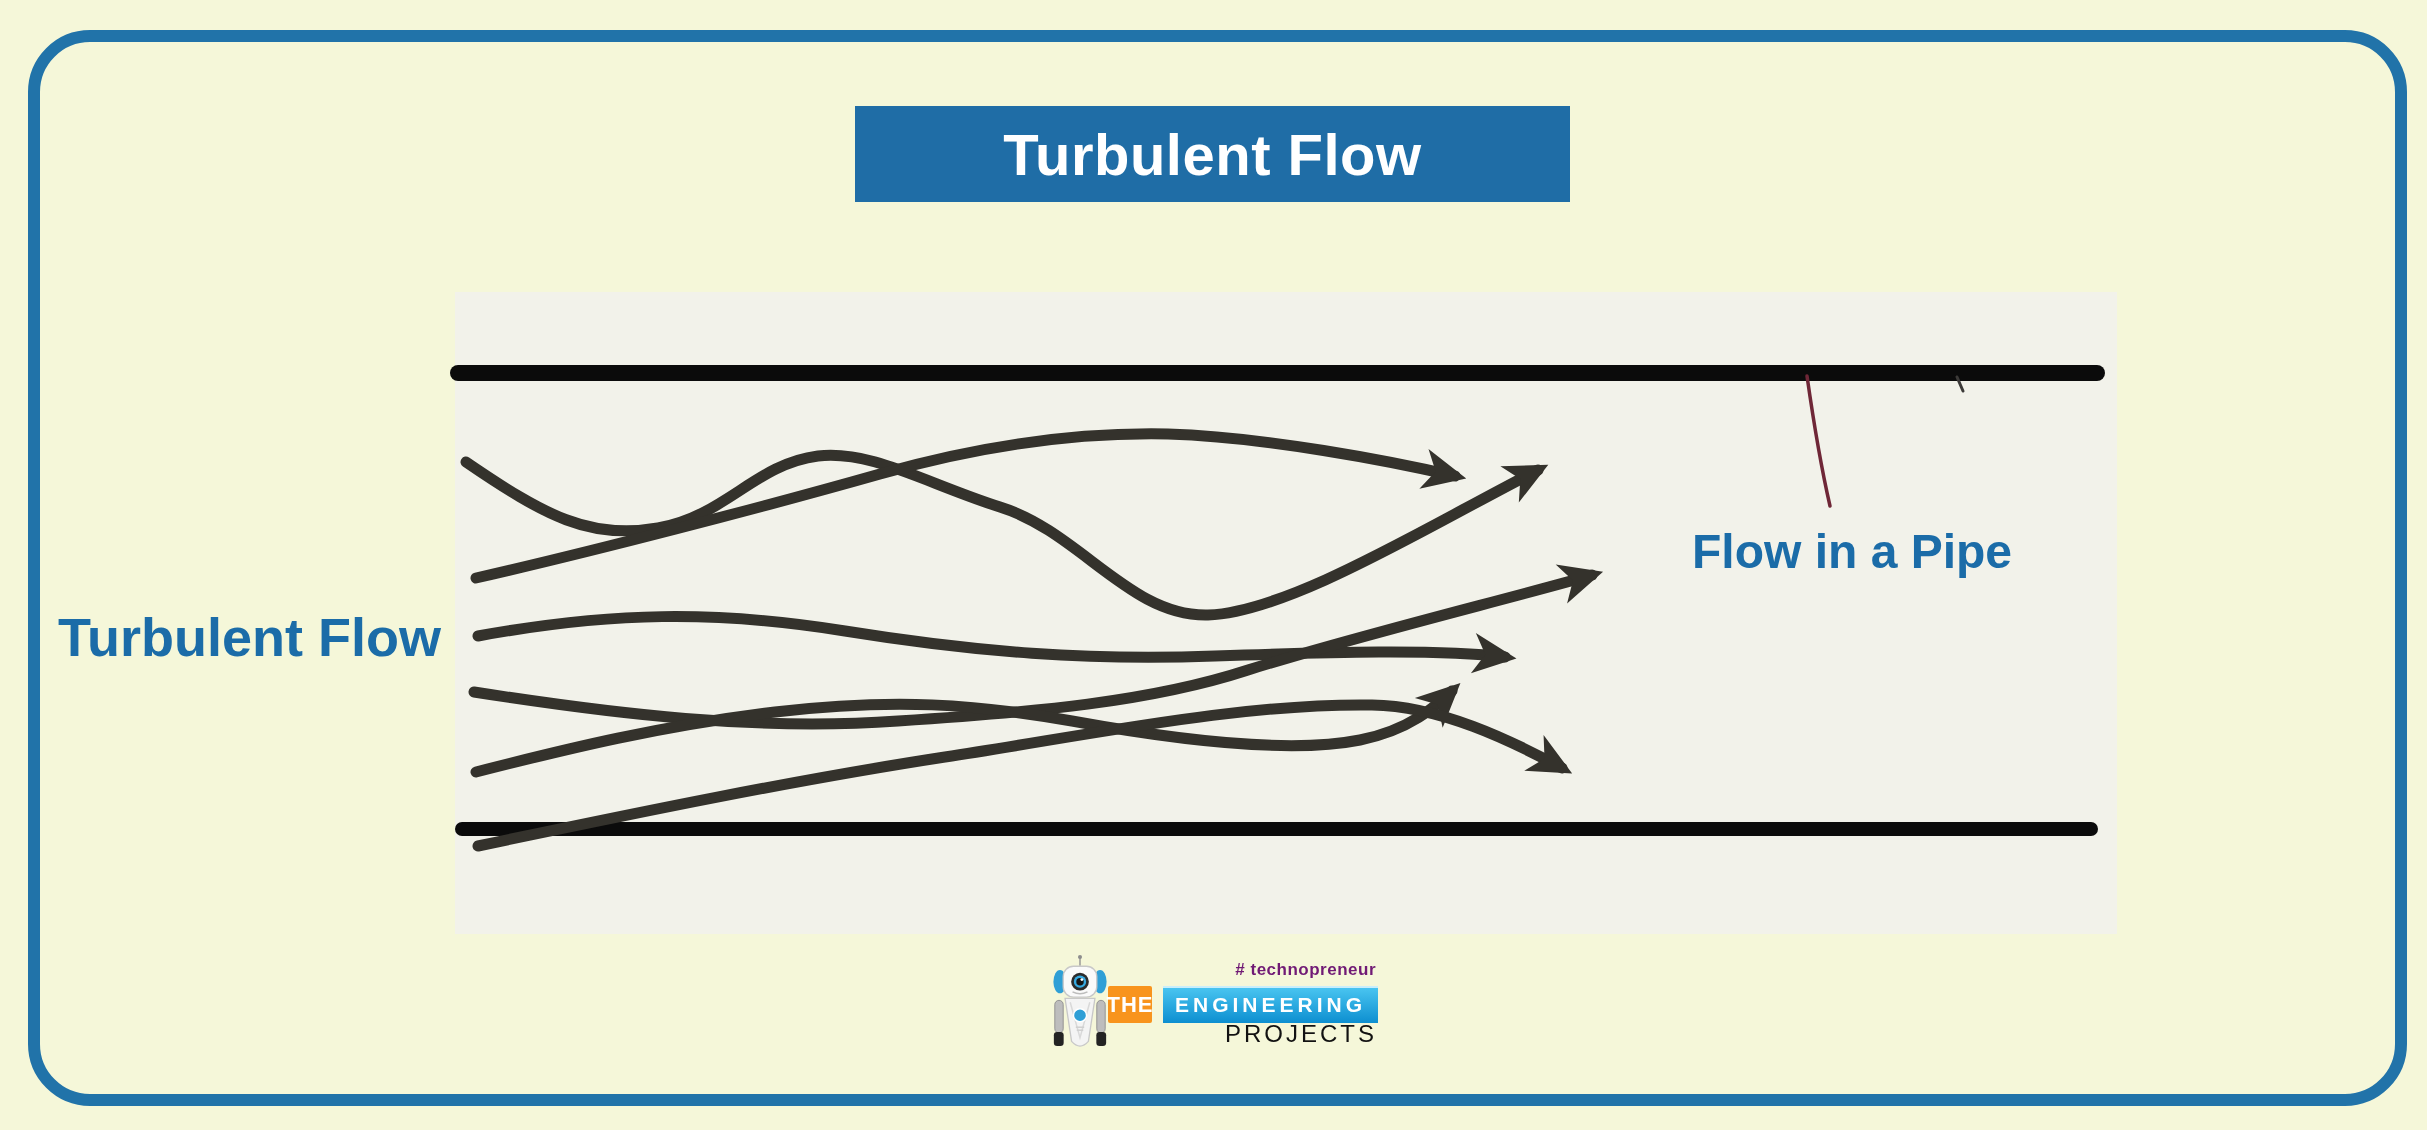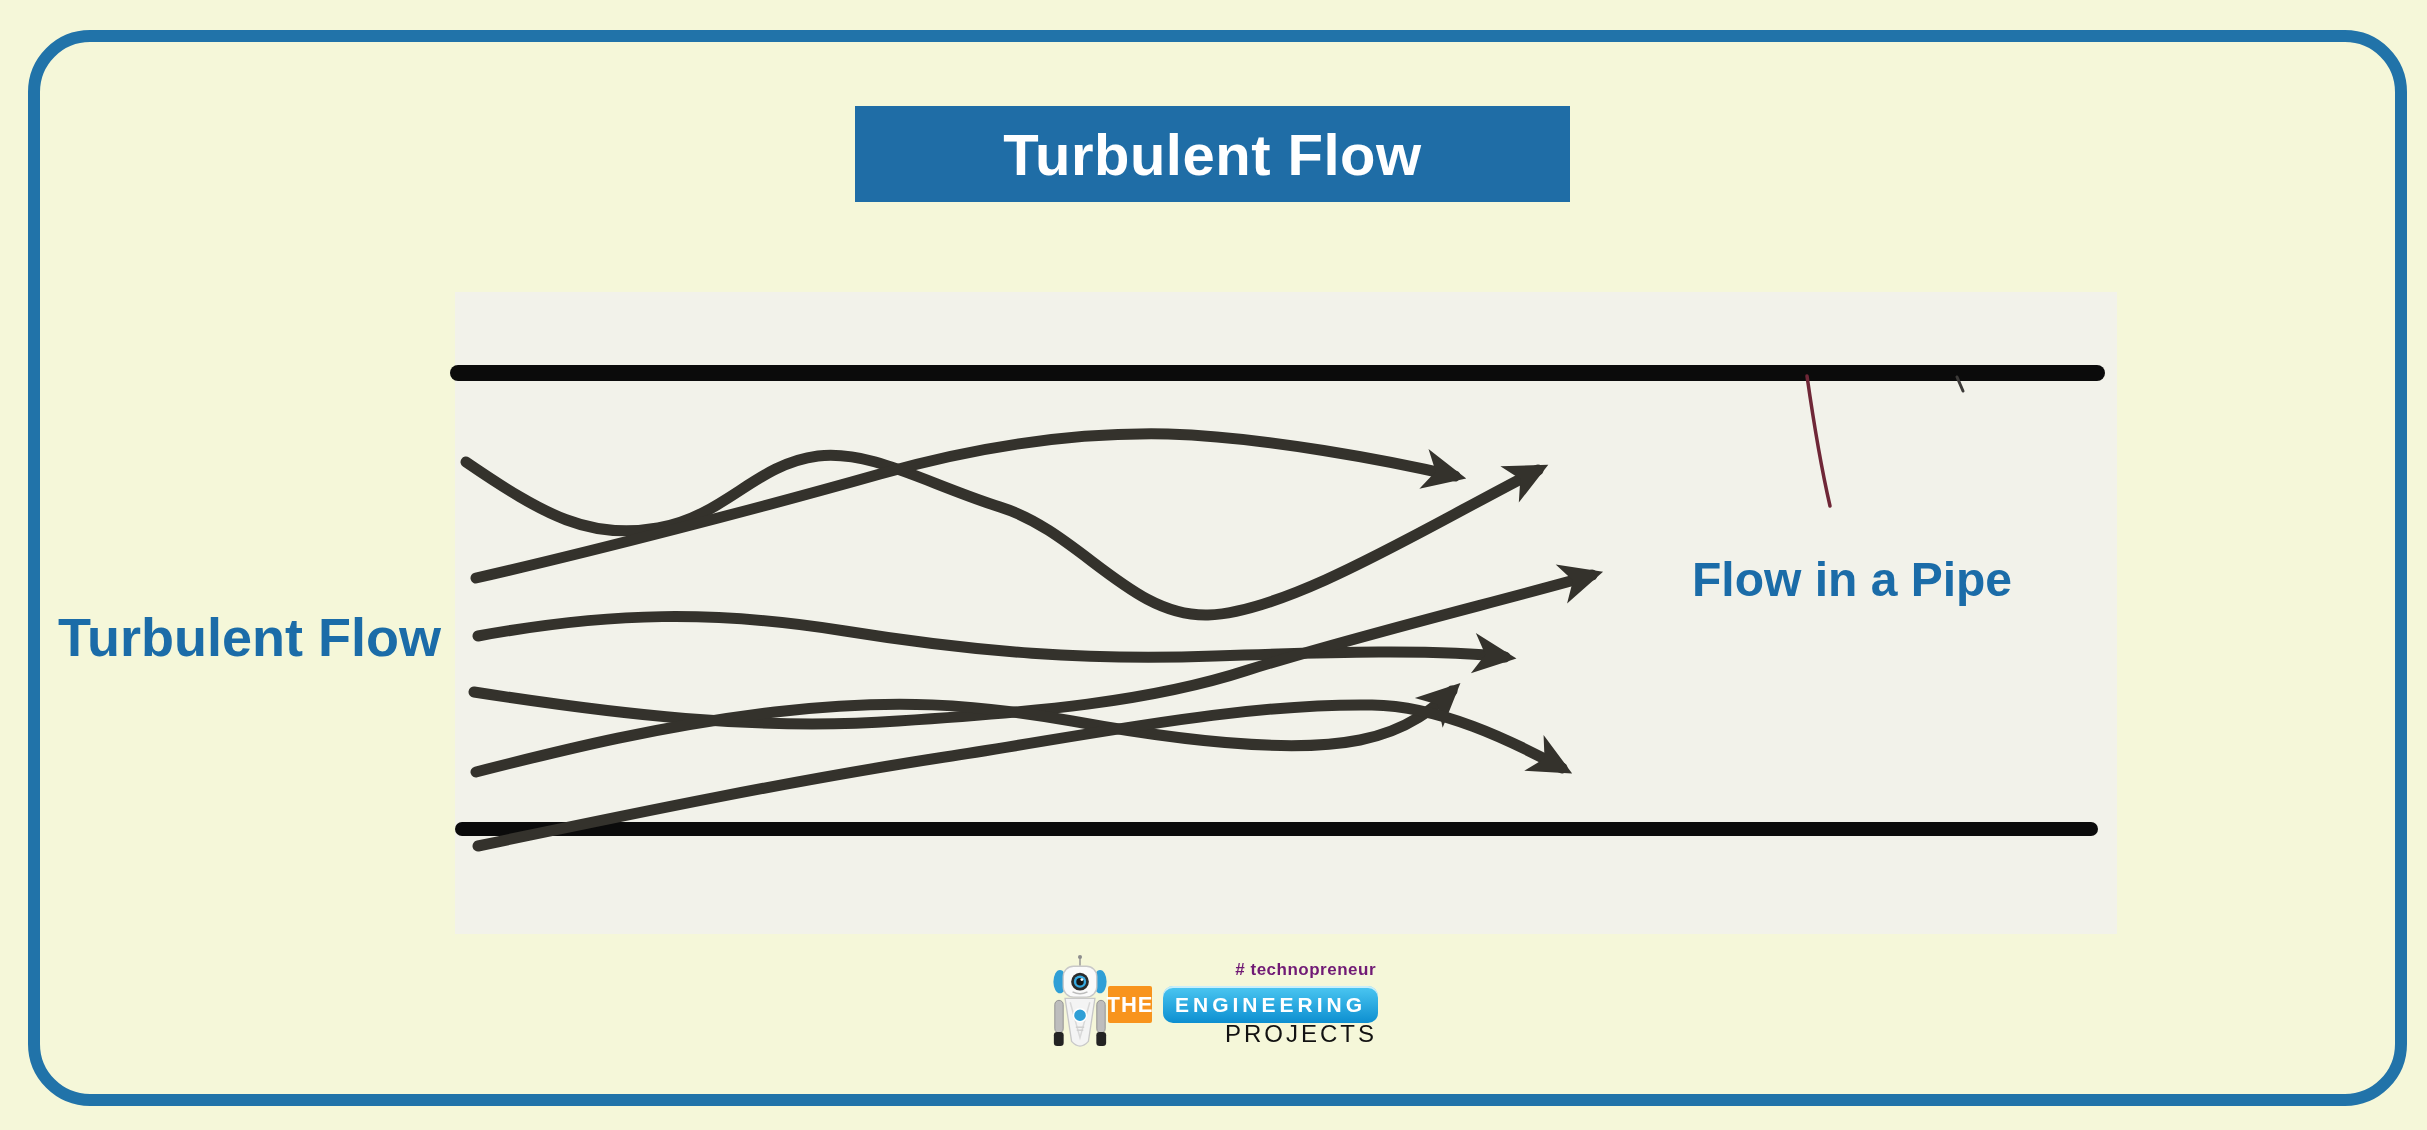--- a/index.html
+++ b/index.html
@@ -27,40 +27,40 @@
     position:absolute;left:455px;top:292px;width:1662px;height:642px;
     background:#f2f2ea;
   }
   .diagram-svg{
     position:absolute;left:0;top:0;width:2427px;height:1130px;
   }
   .side-label{
     position:absolute;font-weight:bold;color:#1b6ca8;white-space:nowrap;
   }
   .label-left{left:58px;top:606px;font-size:54px;}
-  .label-right{left:1692px;top:552px;font-size:48px;}
+  .label-right{left:1692px;top:524px;font-size:48px;}
   .logo{
     position:absolute;left:1050px;top:948px;width:332px;height:112px;
   }
   .robot{position:absolute;left:2px;top:4px;width:56px;height:106px;}
   .tagline{
     position:absolute;right:6px;top:12px;
     font-size:17px;font-weight:bold;color:#701a75;letter-spacing:0.5px;
   }
   .the-box{
     position:absolute;left:58px;top:38px;width:44px;height:37px;
     background:#f8941d;border-radius:2px;
     display:flex;align-items:center;justify-content:center;
     color:#fff;font-size:22px;font-weight:bold;letter-spacing:1px;
   }
   .eng-box{
     position:absolute;left:113px;top:38px;width:215px;height:37px;
     background:linear-gradient(#4cc7f2,#0d8fd0);
     box-shadow:inset 0 2px 0 rgba(255,255,255,.7);
-    border-radius:10px;
+    border-radius:0;
     display:flex;align-items:center;justify-content:center;
     color:#fff;font-size:21px;font-weight:bold;letter-spacing:4px;
   }
   .projects-label{
     position:absolute;right:5px;top:72px;
     font-size:24px;font-weight:normal;color:#121212;letter-spacing:3px;
   }
 </style>
 </head>
 <body>

